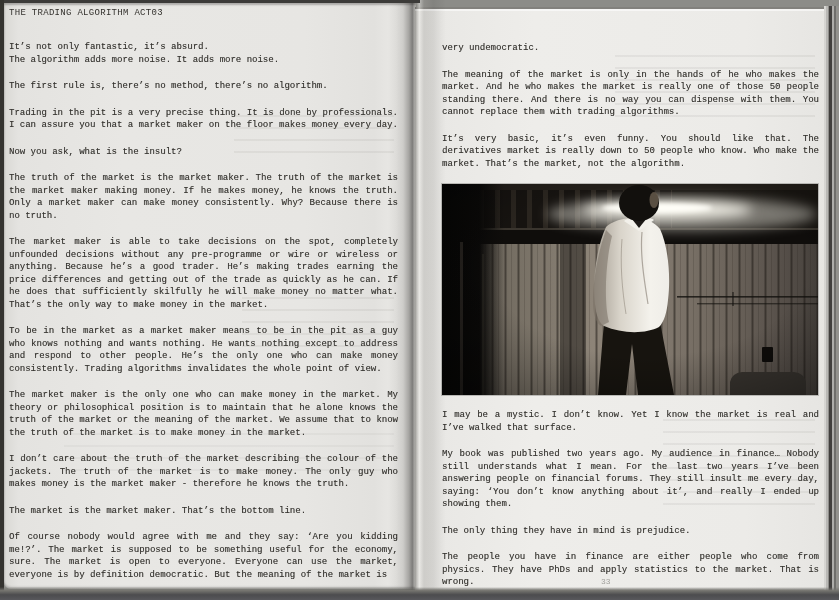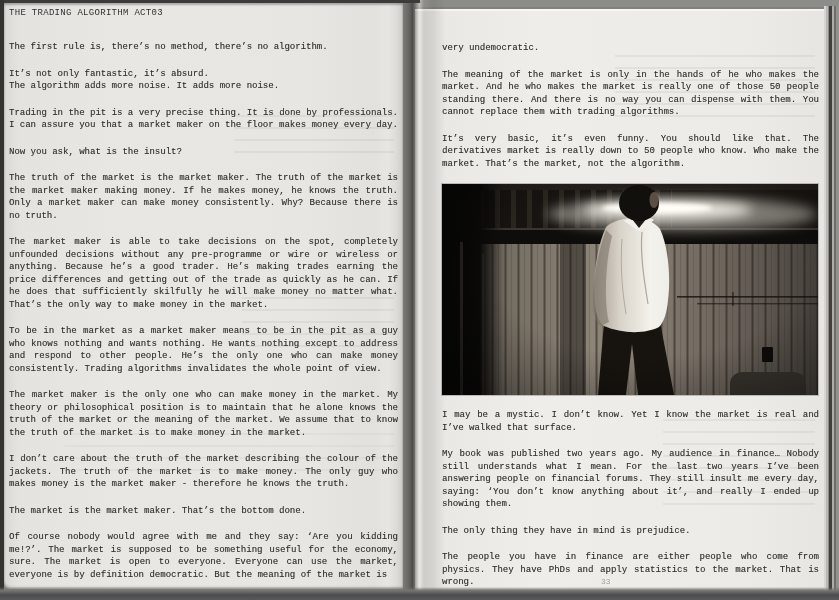--- a/index.html
+++ b/index.html
@@ -7,20 +7,21 @@
     width:839px;height:600px;position:relative;overflow:hidden;
     background:#8c8c88;
     font-family:"Liberation Mono","DejaVu Sans Mono",monospace;
   }
   .page{position:absolute;overflow:hidden;}
   .page-left{
     left:4px;top:3px;width:399px;height:586px;
     background:linear-gradient(90deg,#d9d8d4 0px,#e4e3e0 14px,#e8e7e4 120px,#e7e6e3 300px,#e2e1de 370px,#ecebe8 399px);
     border-bottom-left-radius:7px;
     box-shadow:inset 0 2px 2px rgba(60,58,55,.35), inset 0 -2px 2px rgba(80,78,75,.3);
+    padding-left:13px;
   }
   .page-right{
     left:415px;top:7px;width:413px;height:582px;
     background:linear-gradient(90deg,#d8d7d3 0px,#e9e8e5 26px,#eeedea 120px,#ecebe8 330px,#e6e5e2 413px);
     border-top:2px solid #82817d;
     box-shadow:inset 0 2px 0 rgba(255,255,255,.55), inset 0 -2px 2px rgba(80,78,75,.3);
   }
   .gutter{
     position:absolute;left:388px;top:0;width:58px;height:600px;z-index:5;pointer-events:none;
     background:linear-gradient(90deg,
@@ -73,31 +74,31 @@
   .g3{left:60px;top:430px;width:330px;height:48px;opacity:.5;}
   .g4{left:200px;top:46px;width:200px;height:72px;}
   .g5{left:248px;top:410px;width:152px;height:96px;}
 </style>
 </head>
 <body>
 
 <div class="page page-left">
   <div class="header-line">THE TRADING ALGORITHM ACT03</div>
   <div class="text-col left-col">
-      <p>The first rule is, there’s no method, there’s no algorithm.</p>
       <p>It’s not only fantastic, it’s absurd.
 The algorithm adds more noise. It adds more noise.</p>
+      <p>The first rule is, there’s no method, there’s no algorithm.</p>
       <p>Trading in the pit is a very precise thing. It is done by professionals. I can assure you that a market maker on the floor makes money every day.</p>
       <p>Now you ask, what is the insult?</p>
       <p>The truth of the market is the market maker. The truth of the market is the market maker making money. If he makes money, he knows the truth. Only a market maker can make money consistently. Why? Because there is no truth.</p>
       <p>The market maker is able to take decisions on the spot, completely unfounded decisions without any pre-programme or wire or wireless or anything. Because he’s a good trader. He’s making trades earning the price differences and getting out of the trade as quickly as he can. If he does that sufficiently skilfully he will make money no matter what. That’s the only way to make money in the market.</p>
       <p>To be in the market as a market maker means to be in the pit as a guy who knows nothing and wants nothing. He wants nothing except to address and respond to other people. He’s the only one who can make money consistently. Trading algorithms invalidates the whole point of view.</p>
       <p>The market maker is the only one who can make money in the market. My theory or philosophical position is to maintain that he alone knows the truth of the market or the meaning of the market. We assume that to know the truth of the market is to make money in the market.</p>
       <p>I don’t care about the truth of the market describing the colour of the jackets. The truth of the market is to make money. The only guy who makes money is the market maker - therefore he knows the truth.</p>
-      <p>The market is the market maker. That’s the bottom done.</p>
+      <p>The market is the market maker. That’s the bottom line.</p>
       <p>Of course nobody would agree with me and they say: ‘Are you kidding me!?’. The market is supposed to be something useful for the economy, sure. The market is open to everyone. Everyone can use the market, everyone is by definition democratic. But the meaning of the market is</p>
     </div>
   <div class="ghost g1"></div>
   <div class="ghost g2"></div>
   <div class="ghost g3"></div>
 </div>
 
 <div class="page page-right">
   <div class="text-col right-col">
     <div>

